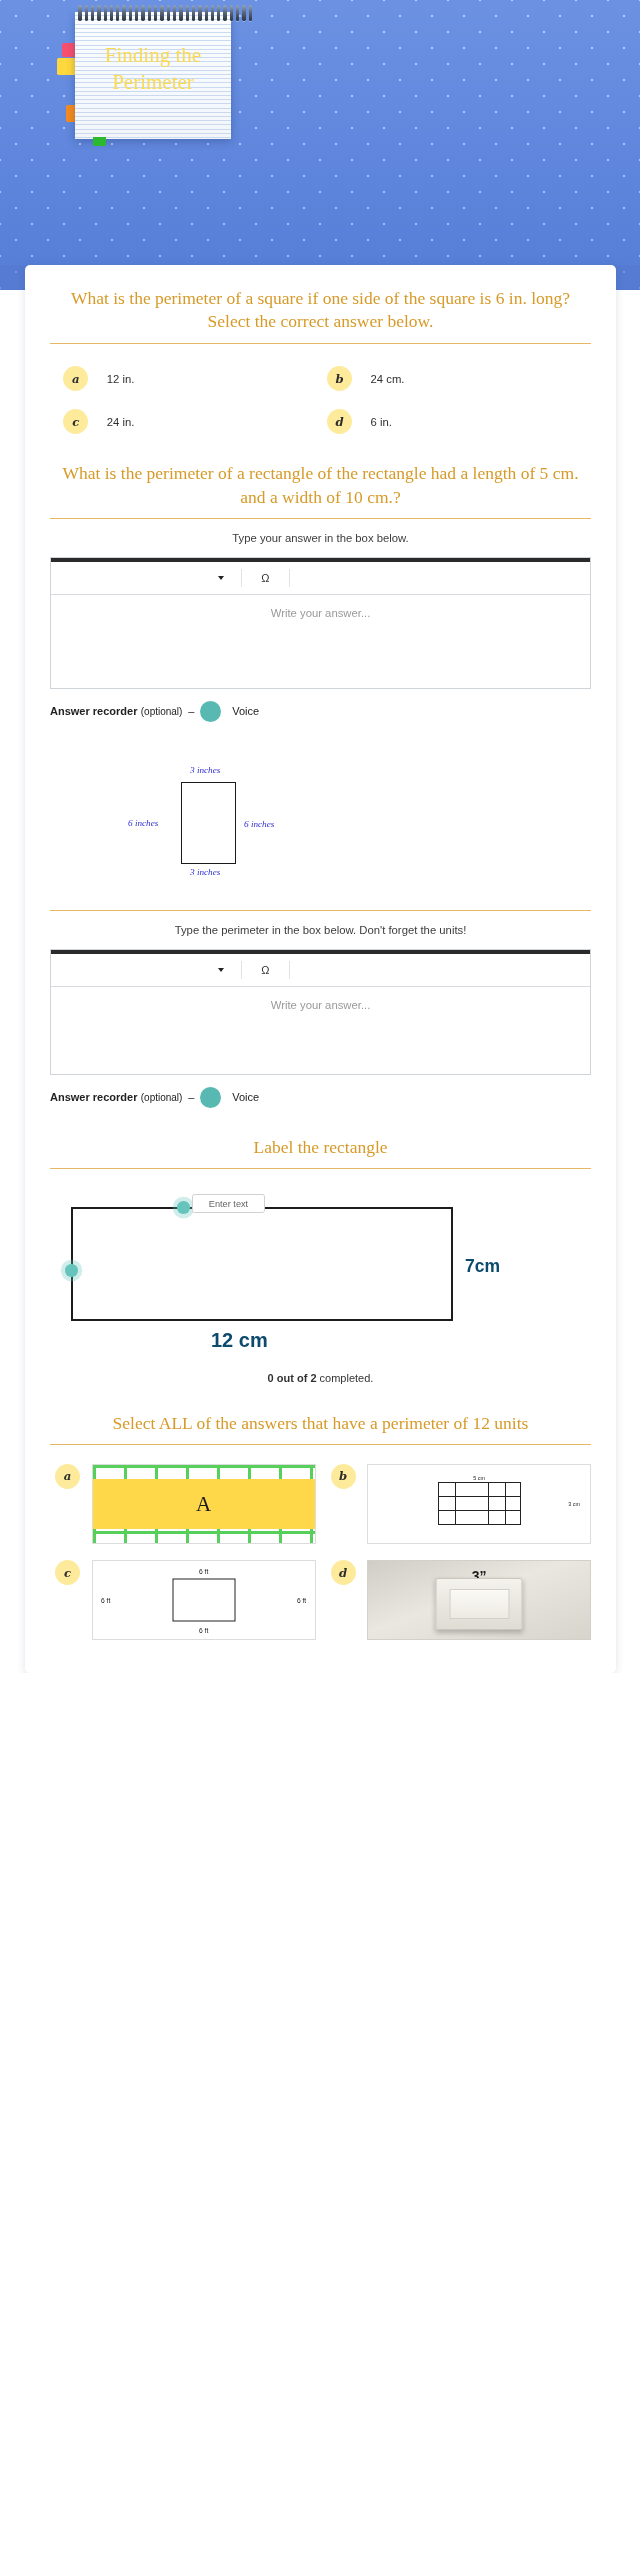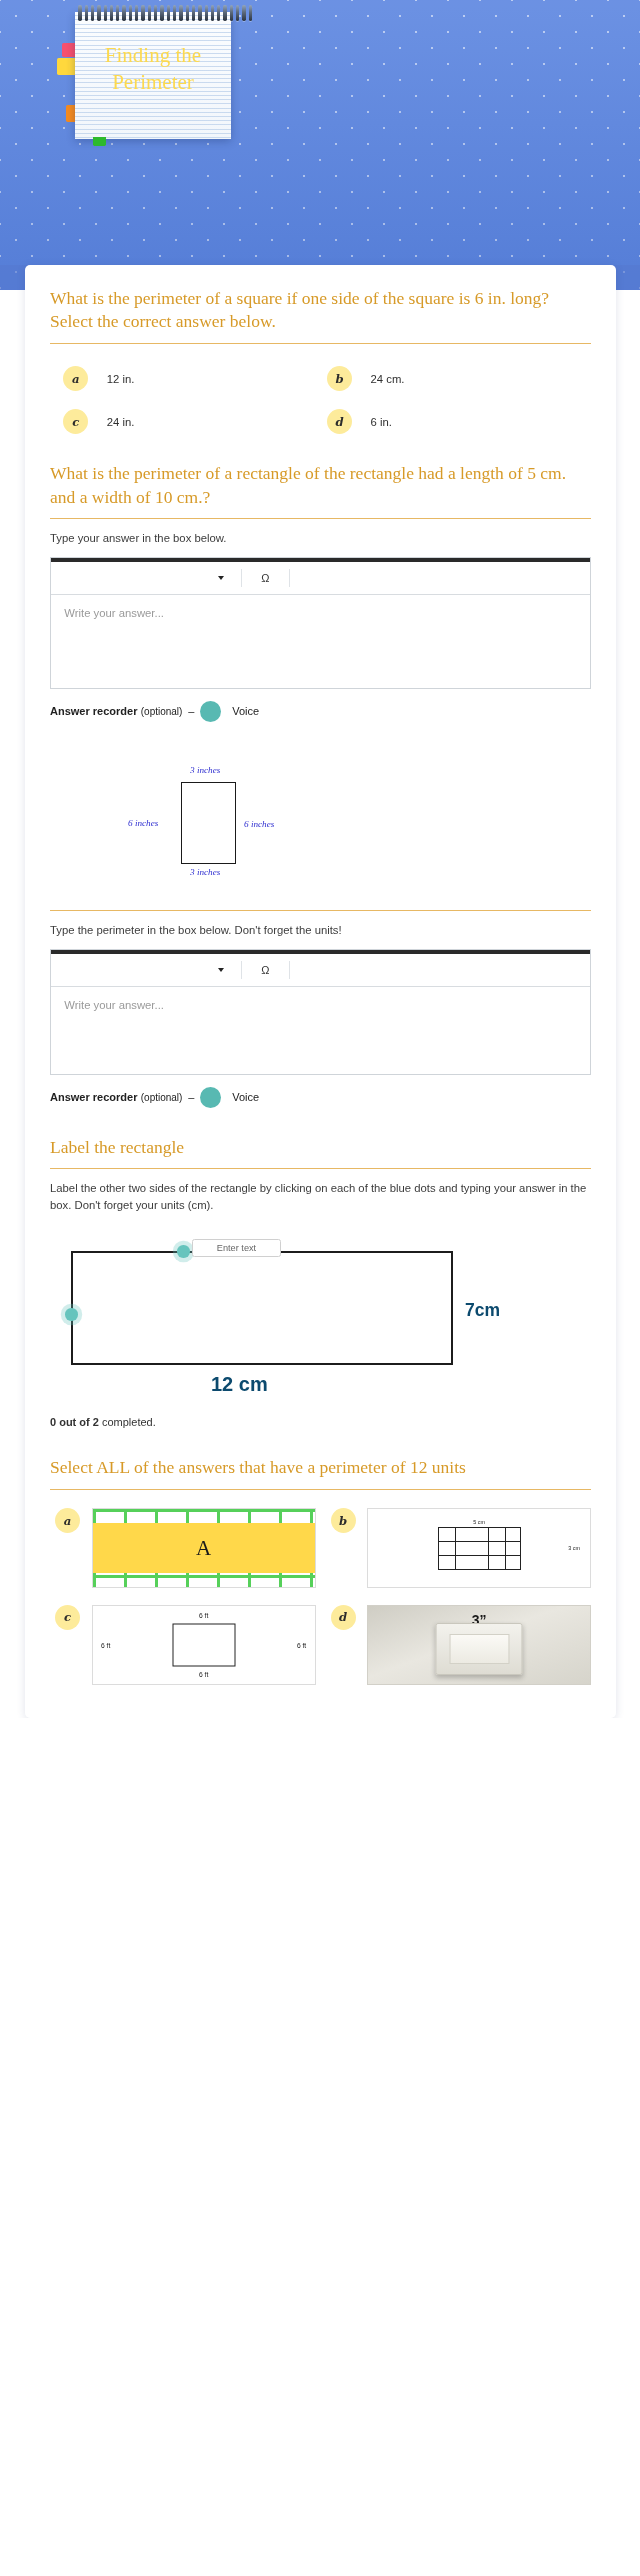--- a/index.html
+++ b/index.html
@@ -117,21 +117,21 @@
     border: 0;
     border-top: 0.8px solid #e7b864;
     margin: 9.2px 0 0;
   }
   .instruction {
     font-size: 11.3px;
     color: #3c3c3c;
     line-height: 16.7px;
     margin-top: 11px;
   }
-  .section { margin-top: 28px; }
+  .section { margin-top: 28px; text-align: center; }
   .section:first-child { margin-top: 0; }
 
   
   .options {
     display: grid;
     grid-template-columns: 1fr 1fr;
     row-gap: 18.4px;
     margin-top: 22px;
     padding-left: 13.3px;
   }
@@ -269,21 +269,21 @@
     background: #66c4bd;
     box-shadow: 0 0 0 4.2px rgba(102,196,189,.30);
     cursor: pointer;
   }
   .lw-dot.top  { left: 127px; top: 15px; }
   .lw-dot.left { left: 15px;  top: 78px; }
   .lw-input {
     position: absolute;
     left: 142px;
     top: 8.3px;
-    width: 89px;
+    width: 73px;
     height: 18.4px;
     border: 0.8px solid #d0d0d0;
     border-radius: 2.5px;
     background: #fff;
     font-size: 9.2px;
     color: #666;
     display: flex;
     align-items: center;
     justify-content: center;
   }
@@ -566,21 +566,20 @@
       <span class="recorder-optional">(optional)</span>
       <span class="recorder-dash">–</span>
       <span class="rec-circle"></span>
       <span class="recorder-voice">Voice</span>
     </div>
   </div>
 
   <div class="section">
     <div class="q-title">Label the rectangle</div>
     <hr class="q-rule">
-    <div class="instruction">Label the other two sides of the rectangle by clicking on each of the blue dots and typing your answer in the box. Don't forget your units (cm).</div>
 
     <div class="label-widget">
       <div class="lw-rect"></div>
       <div class="lw-dot top"></div>
       <div class="lw-dot left"></div>
       <div class="lw-input">Enter text</div>
       <div class="lw-side-label right">7cm</div>
       <div class="lw-side-label bottom">12 cm</div>
     </div>
 

